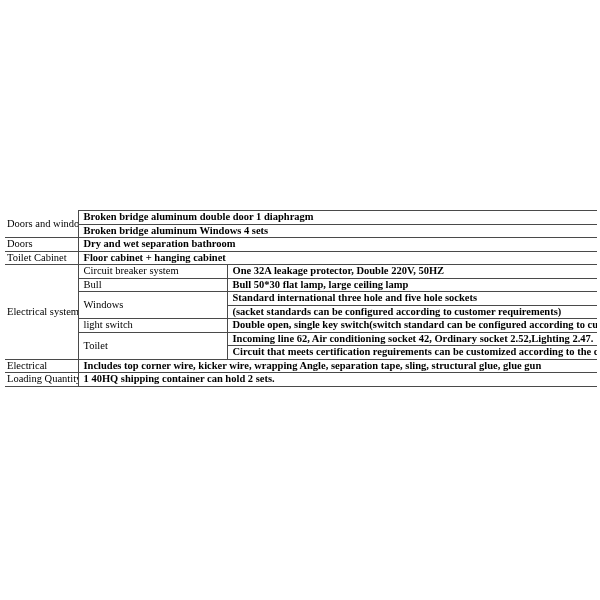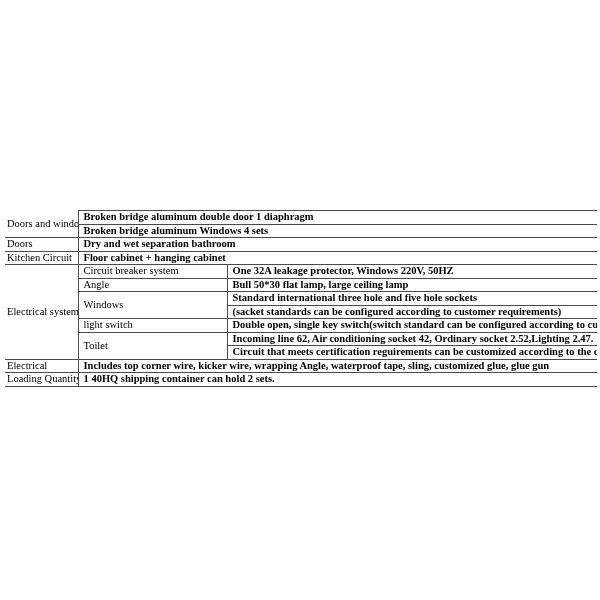--- a/index.html
+++ b/index.html
@@ -77,31 +77,31 @@
       <tr>
         <td class="merged" colspan="2">Broken bridge aluminum Windows 4 sets</td>
       </tr>
 
       <tr>
         <td class="c1">Doors</td>
         <td class="merged" colspan="2">Dry and wet separation bathroom</td>
       </tr>
 
       <tr>
-        <td class="c1">Kitchen Circuit</td>
+        <td class="c1">Toilet Cabinet</td>
         <td class="merged" colspan="2">Floor cabinet + hanging cabinet</td>
       </tr>
 
       <tr>
         <td class="c1" rowspan="7">Electrical system</td>
         <td class="c2">Circuit breaker system</td>
-        <td class="c3">One 32A leakage protector, Windows 220V, 50HZ</td>
+        <td class="c3">One 32A leakage protector, Double 220V, 50HZ</td>
       </tr>
       <tr>
-        <td class="c2">Angle</td>
+        <td class="c2">Bull</td>
         <td class="c3">Bull 50*30 flat lamp, large ceiling lamp</td>
       </tr>
       <tr>
         <td class="c2" rowspan="2">Windows</td>
         <td class="c3">Standard international three hole and five hole sockets</td>
       </tr>
       <tr>
         <td class="c3">(sacket standards can be configured according to customer requirements)</td>
       </tr>
       <tr>
@@ -111,21 +111,21 @@
       <tr>
         <td class="c2" rowspan="2">Toilet</td>
         <td class="c3">Incoming line 62, Air conditioning socket 42, Ordinary socket 2.52,Lighting 2.47.</td>
       </tr>
       <tr>
         <td class="c3">Circuit that meets certification reguirements can be customized according to the country</td>
       </tr>
 
       <tr>
         <td class="c1">Electrical</td>
-        <td class="merged" colspan="2">Includes top corner wire, kicker wire, wrapping Angle, waterproof tape, sling, customized glue, glue gun</td>
+        <td class="merged" colspan="2">Includes top corner wire, kicker wire, wrapping Angle, separation tape, sling, structural glue, glue gun</td>
       </tr>
 
       <tr>
         <td class="c1">Loading Quantity</td>
         <td class="merged" colspan="2">1 40HQ shipping container can hold 2 sets.</td>
       </tr>
     </tbody>
   </table>
 
 </div>

